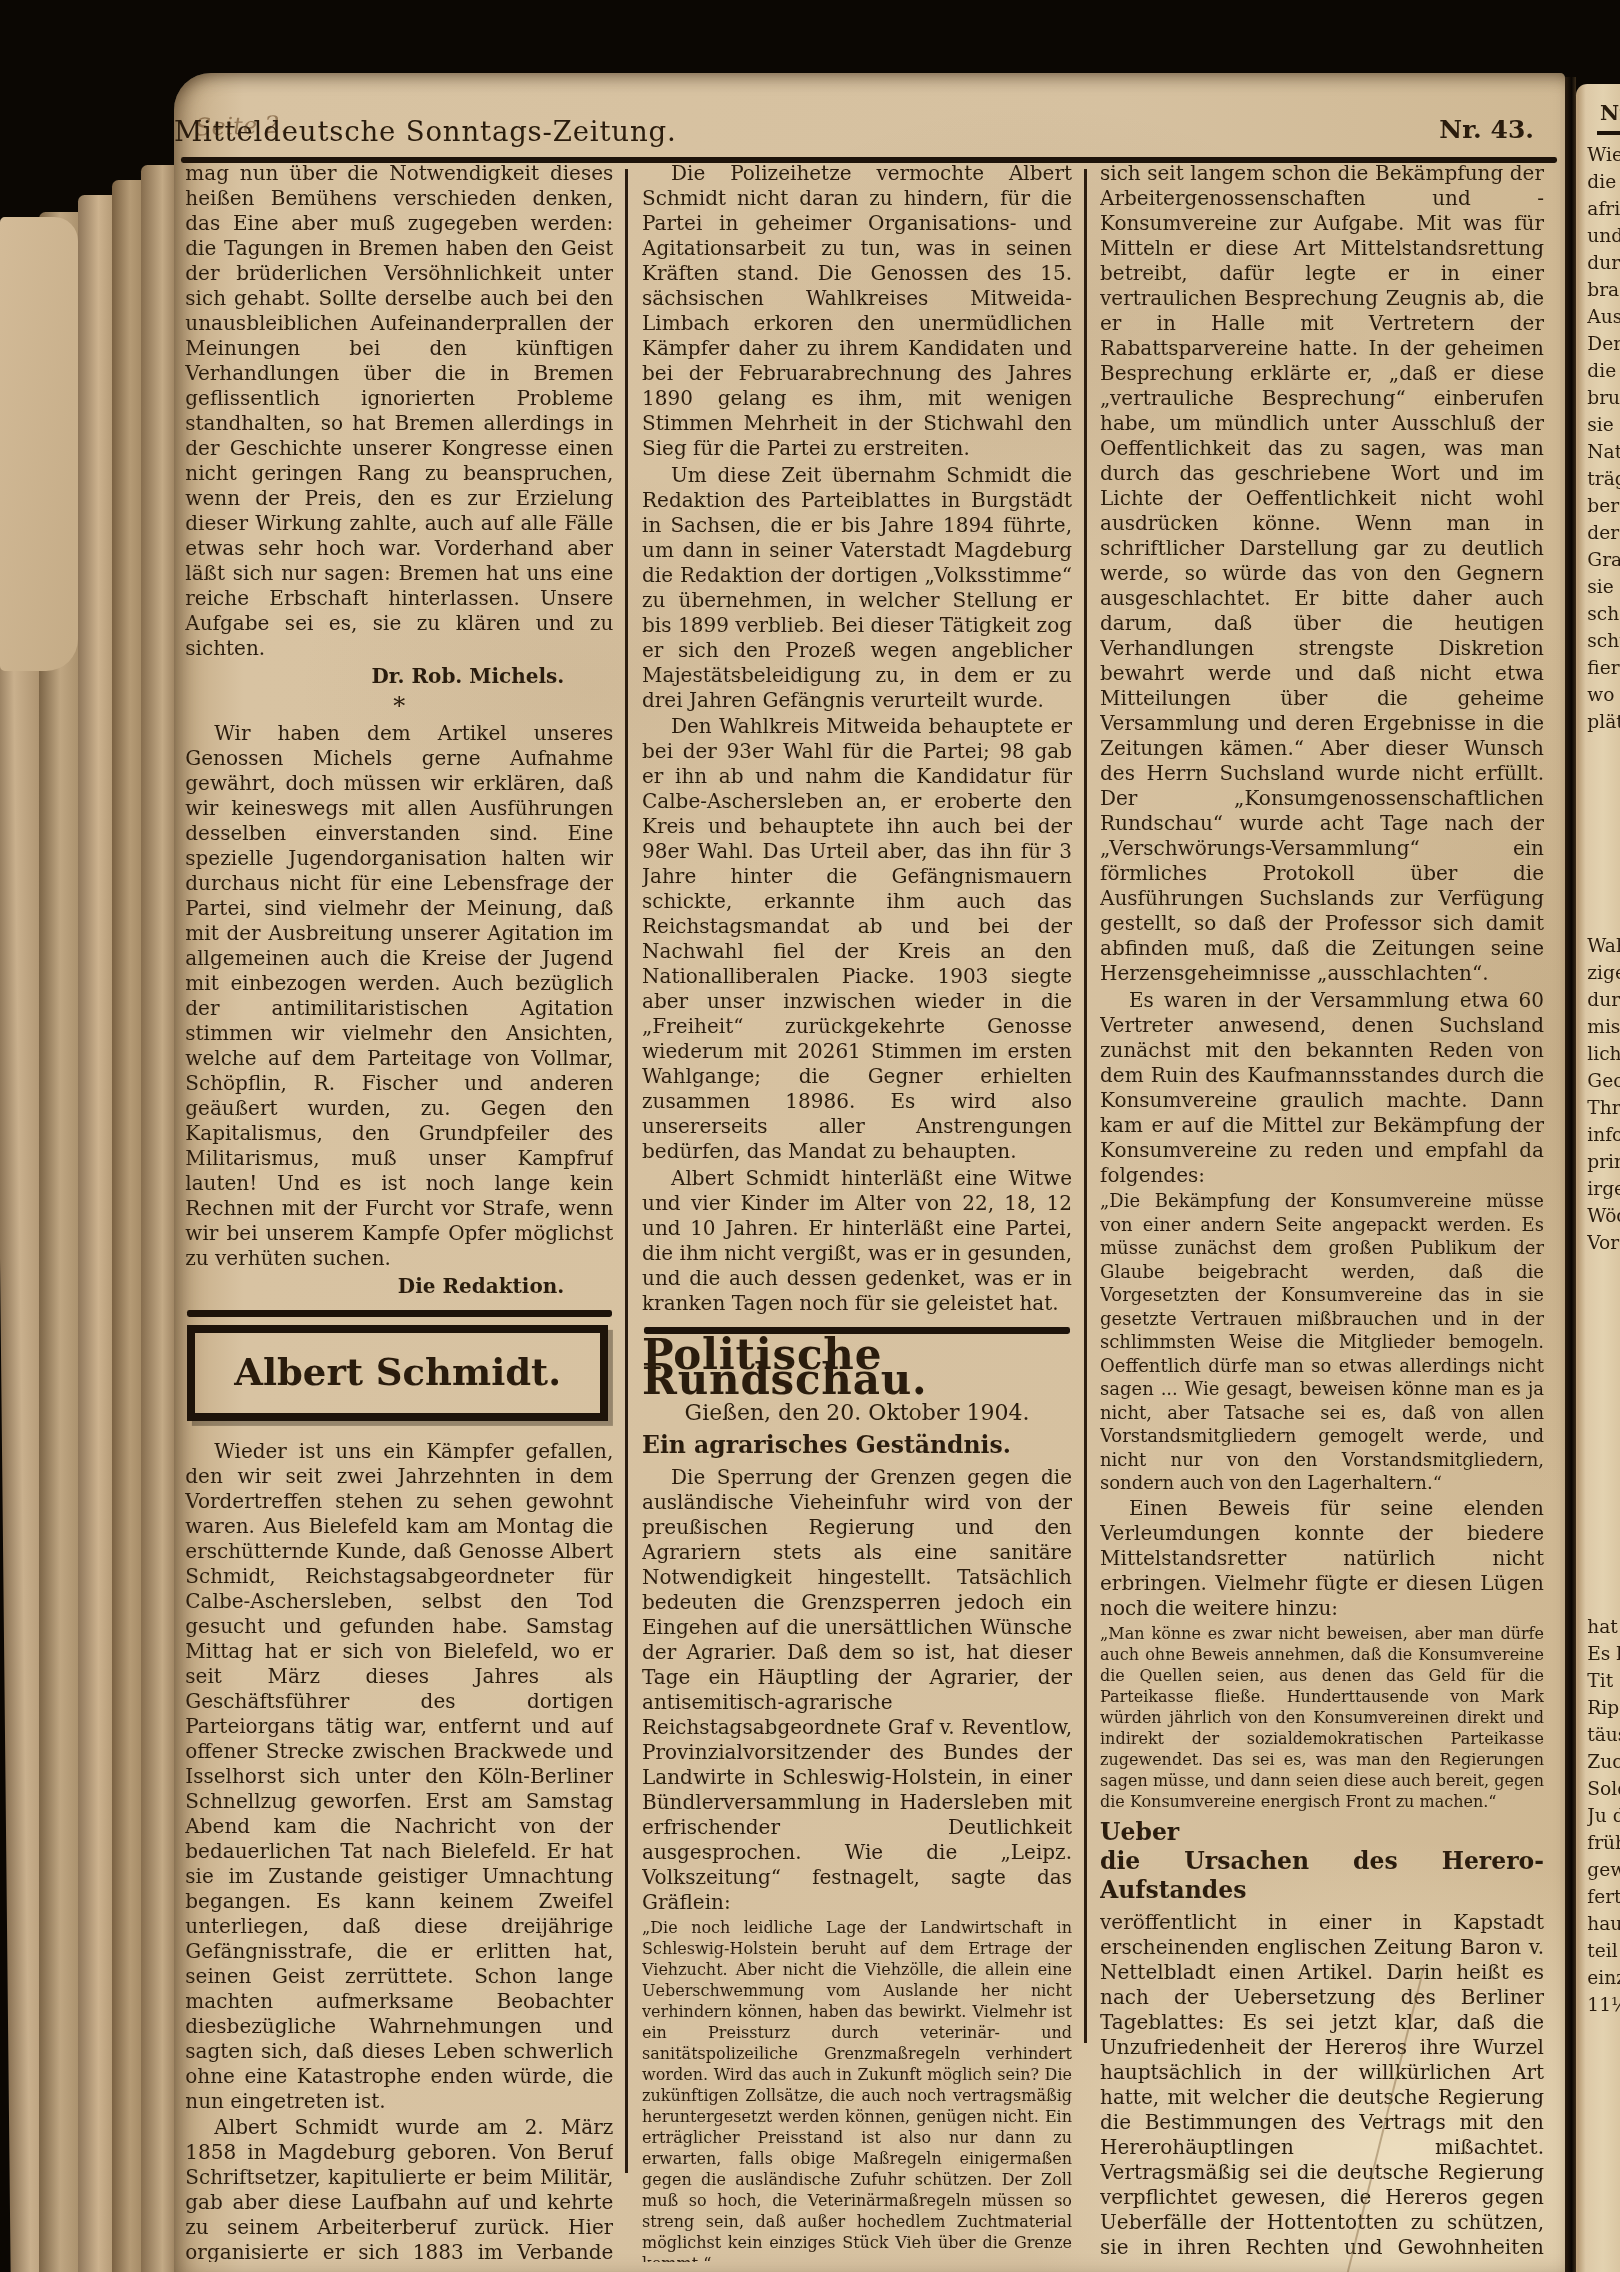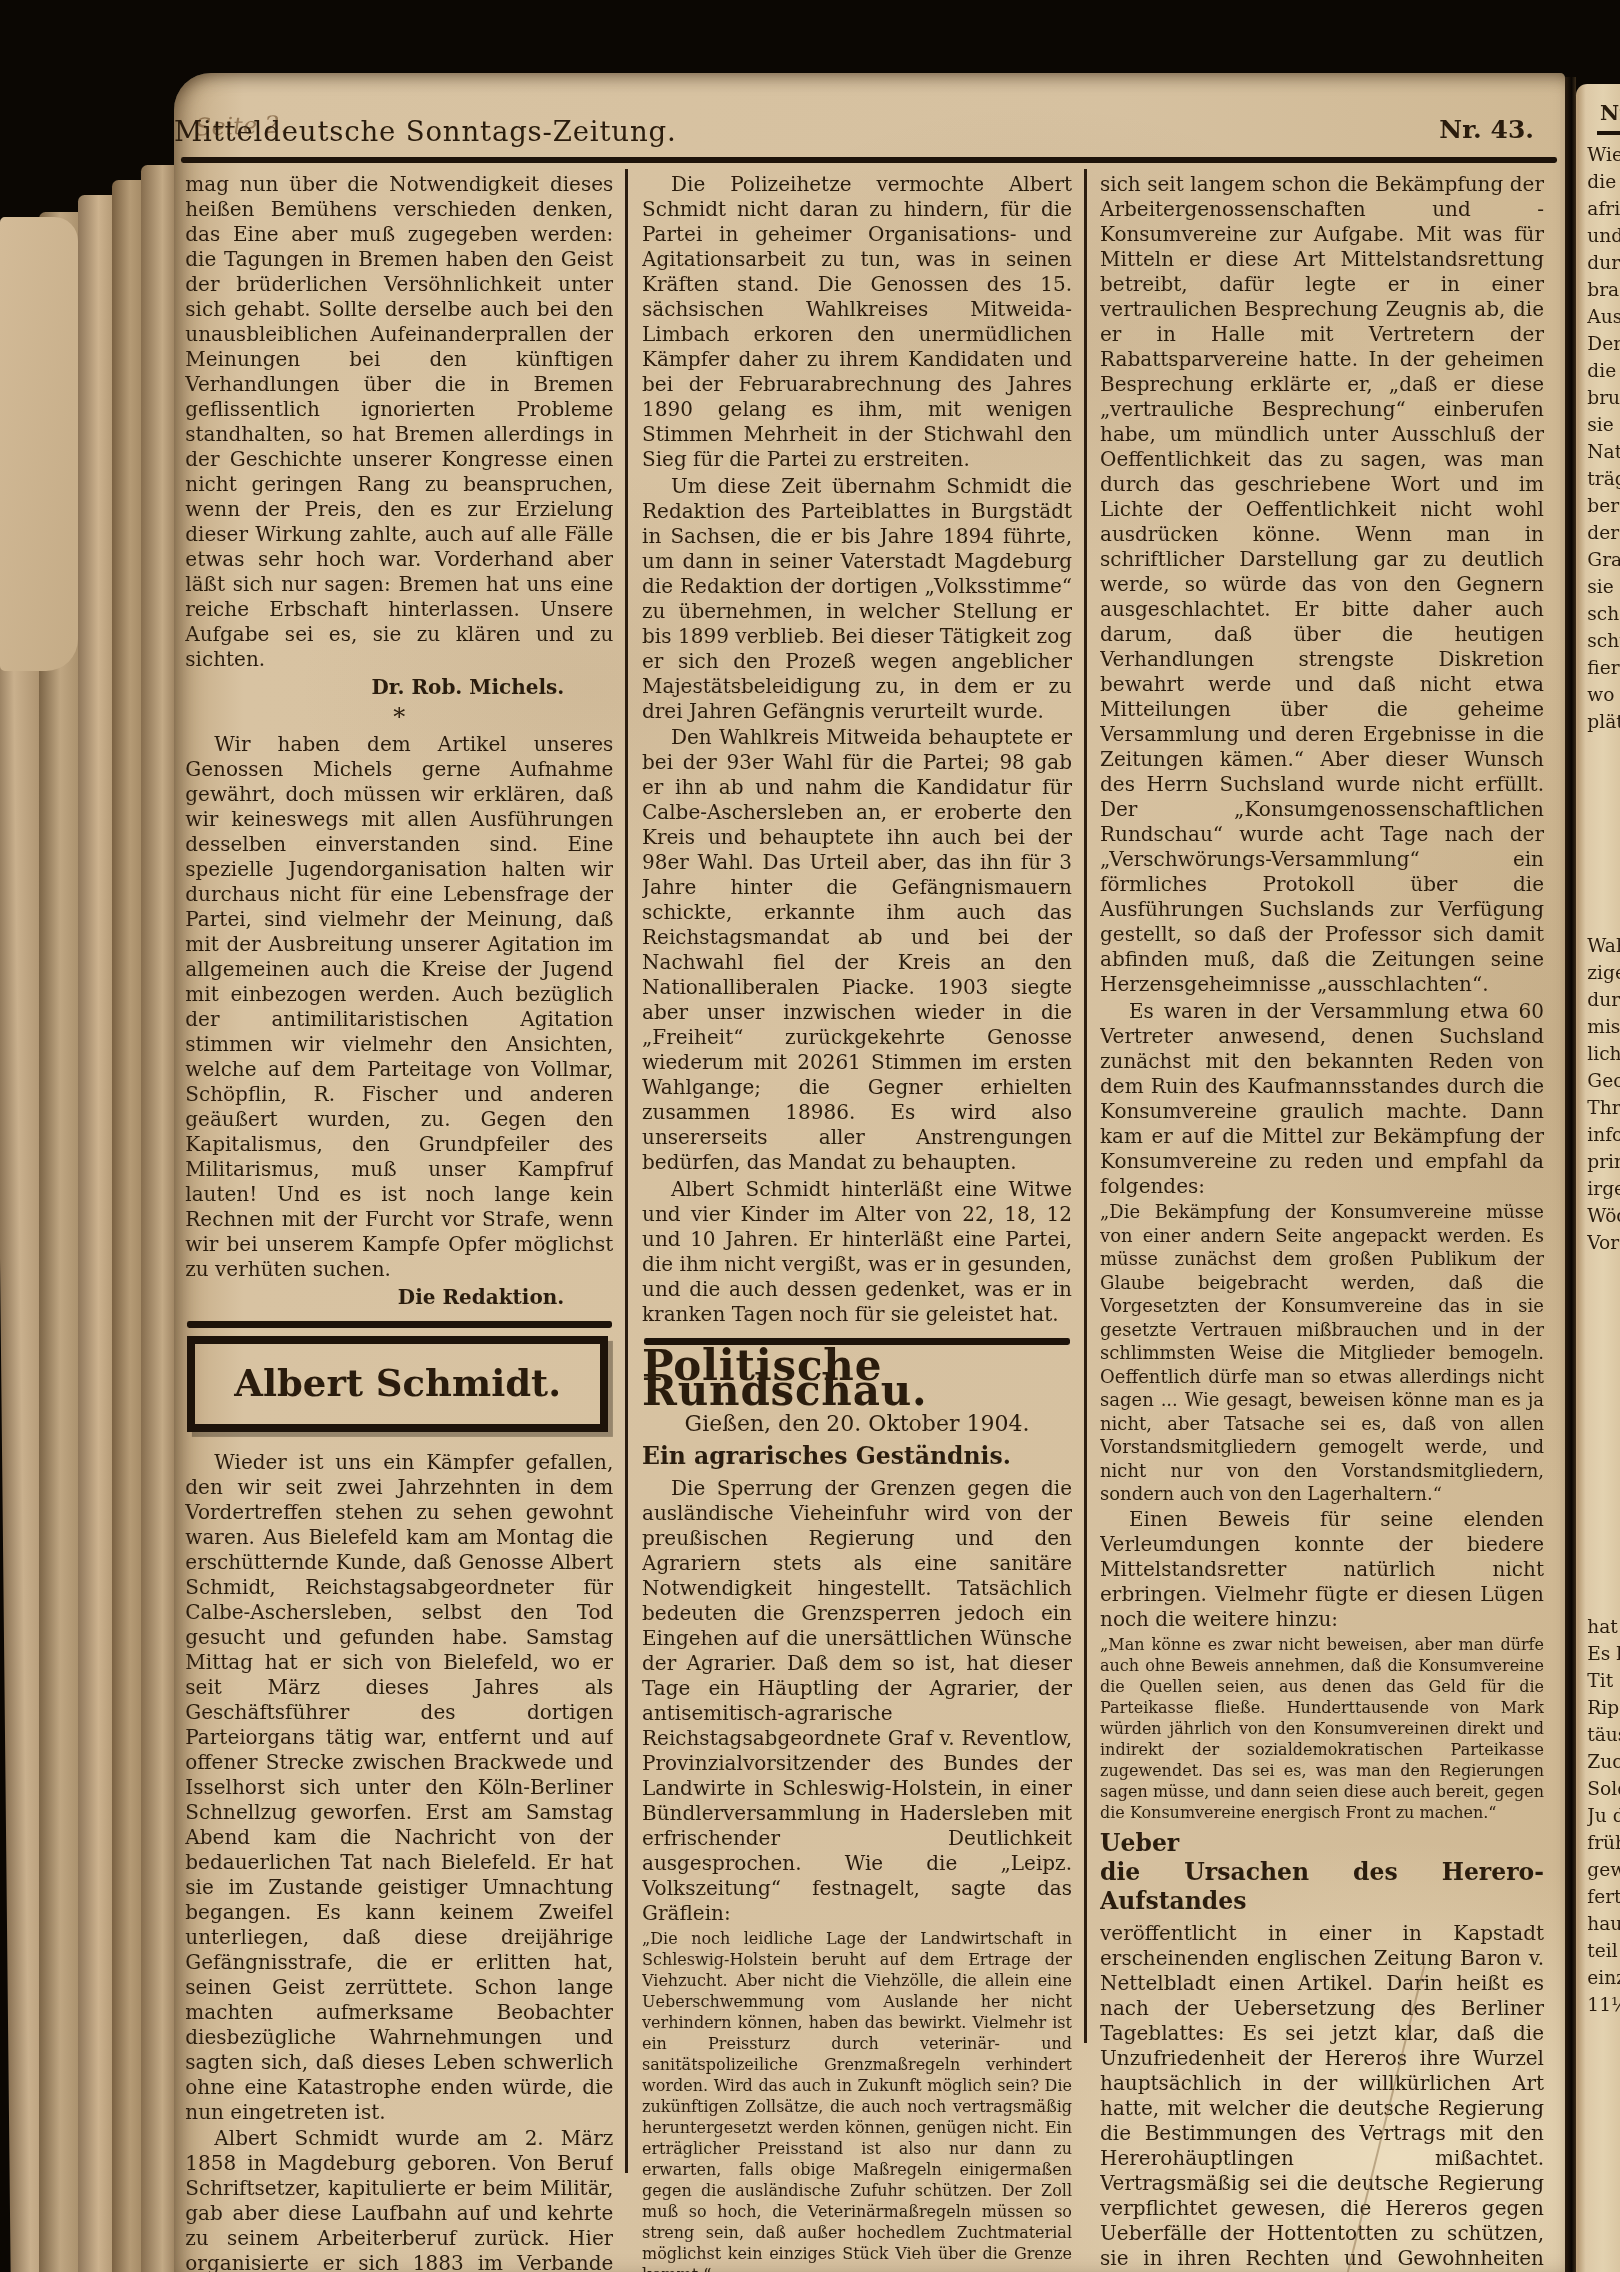--- a/index.html
+++ b/index.html
@@ -34,21 +34,21 @@
   
   .hdr-left{position:absolute;left:21px;top:39px;font-size:24px;font-style:italic;color:rgba(104,72,38,.6);transform:rotate(-2deg);}
   .hdr-center{position:absolute;left:0;right:0;top:42px;text-align:left;font-size:27.6px;font-weight:normal;letter-spacing:0.8px;}
   .hdr-right{position:absolute;right:31px;top:42px;font-size:25px;font-weight:bold;}
   .hdr-rule{position:absolute;left:6.5px;right:8px;top:84px;height:5.7px;background:#1d130a;border-radius:2.4px;}
   
   .vrule{position:absolute;width:3.2px;background:#2b1d10;}
   .vr1{left:451px;top:96px;height:2004px;}
   .vr2{left:910px;top:96px;height:1874px;}
   
-  .col{position:absolute;top:99px;height:2101px;overflow:hidden;font-size:20px;line-height:25px;text-align:justify;}
+  .col{position:absolute;top:88px;height:2101px;overflow:hidden;font-size:20px;line-height:25px;text-align:justify;}
   .c1{left:11.3px;width:428px;}
   .c2{left:468px;width:430px;}
   .c3{left:926px;width:444px;}
   .col p{margin:0 0 1.6px 0;}
   .indent{text-indent:29px;}
   .sig{text-align:right;font-weight:bold;padding-right:49px;margin:3.2px 0 4.9px 0;}
   .star{text-align:center;font-size:24px;margin:1.6px 0;}
   .heavy-rule{height:6.5px;background:#1d130a;margin:11.3px 1.6px 8px 1.6px;border-radius:2.4px;}
   .title-box{border:8px solid #1d130a;margin:4.9px 4.9px 18px 1.6px;padding:27.6px 6.5px;text-align:center;
              font-size:37px;font-weight:bold;box-shadow:4.9px 4.9px 0 rgba(29,19,10,.35);}

